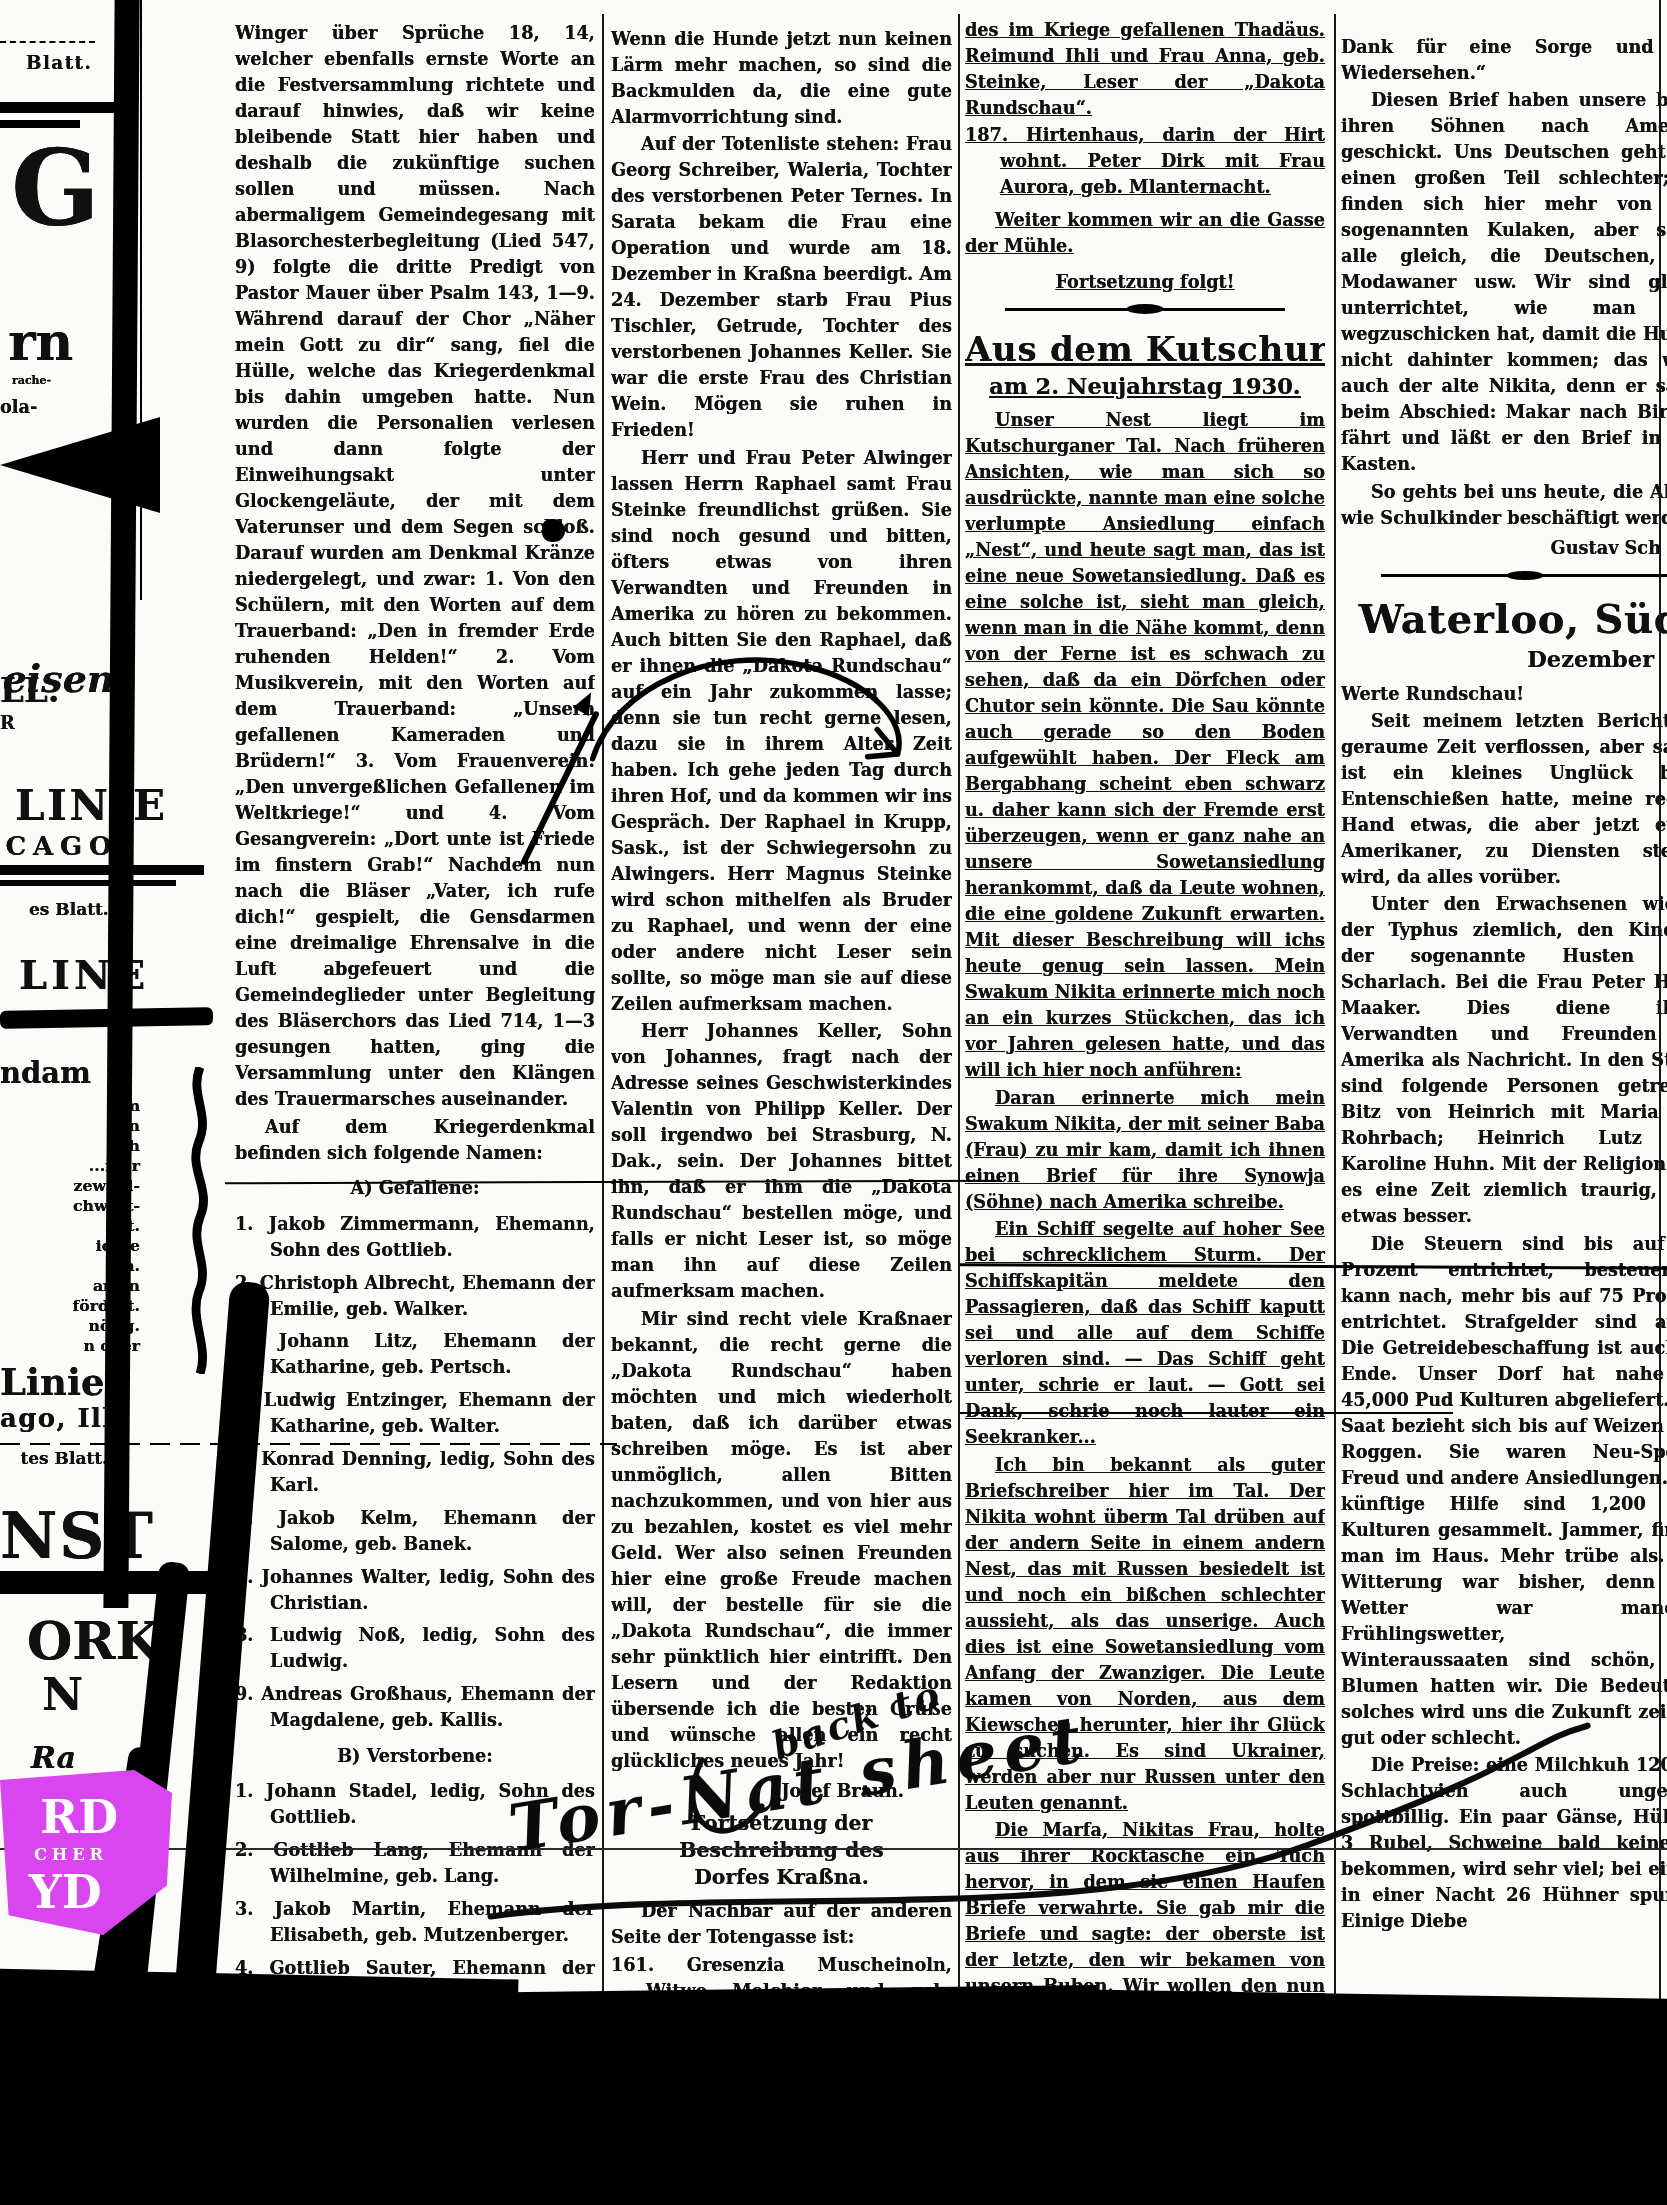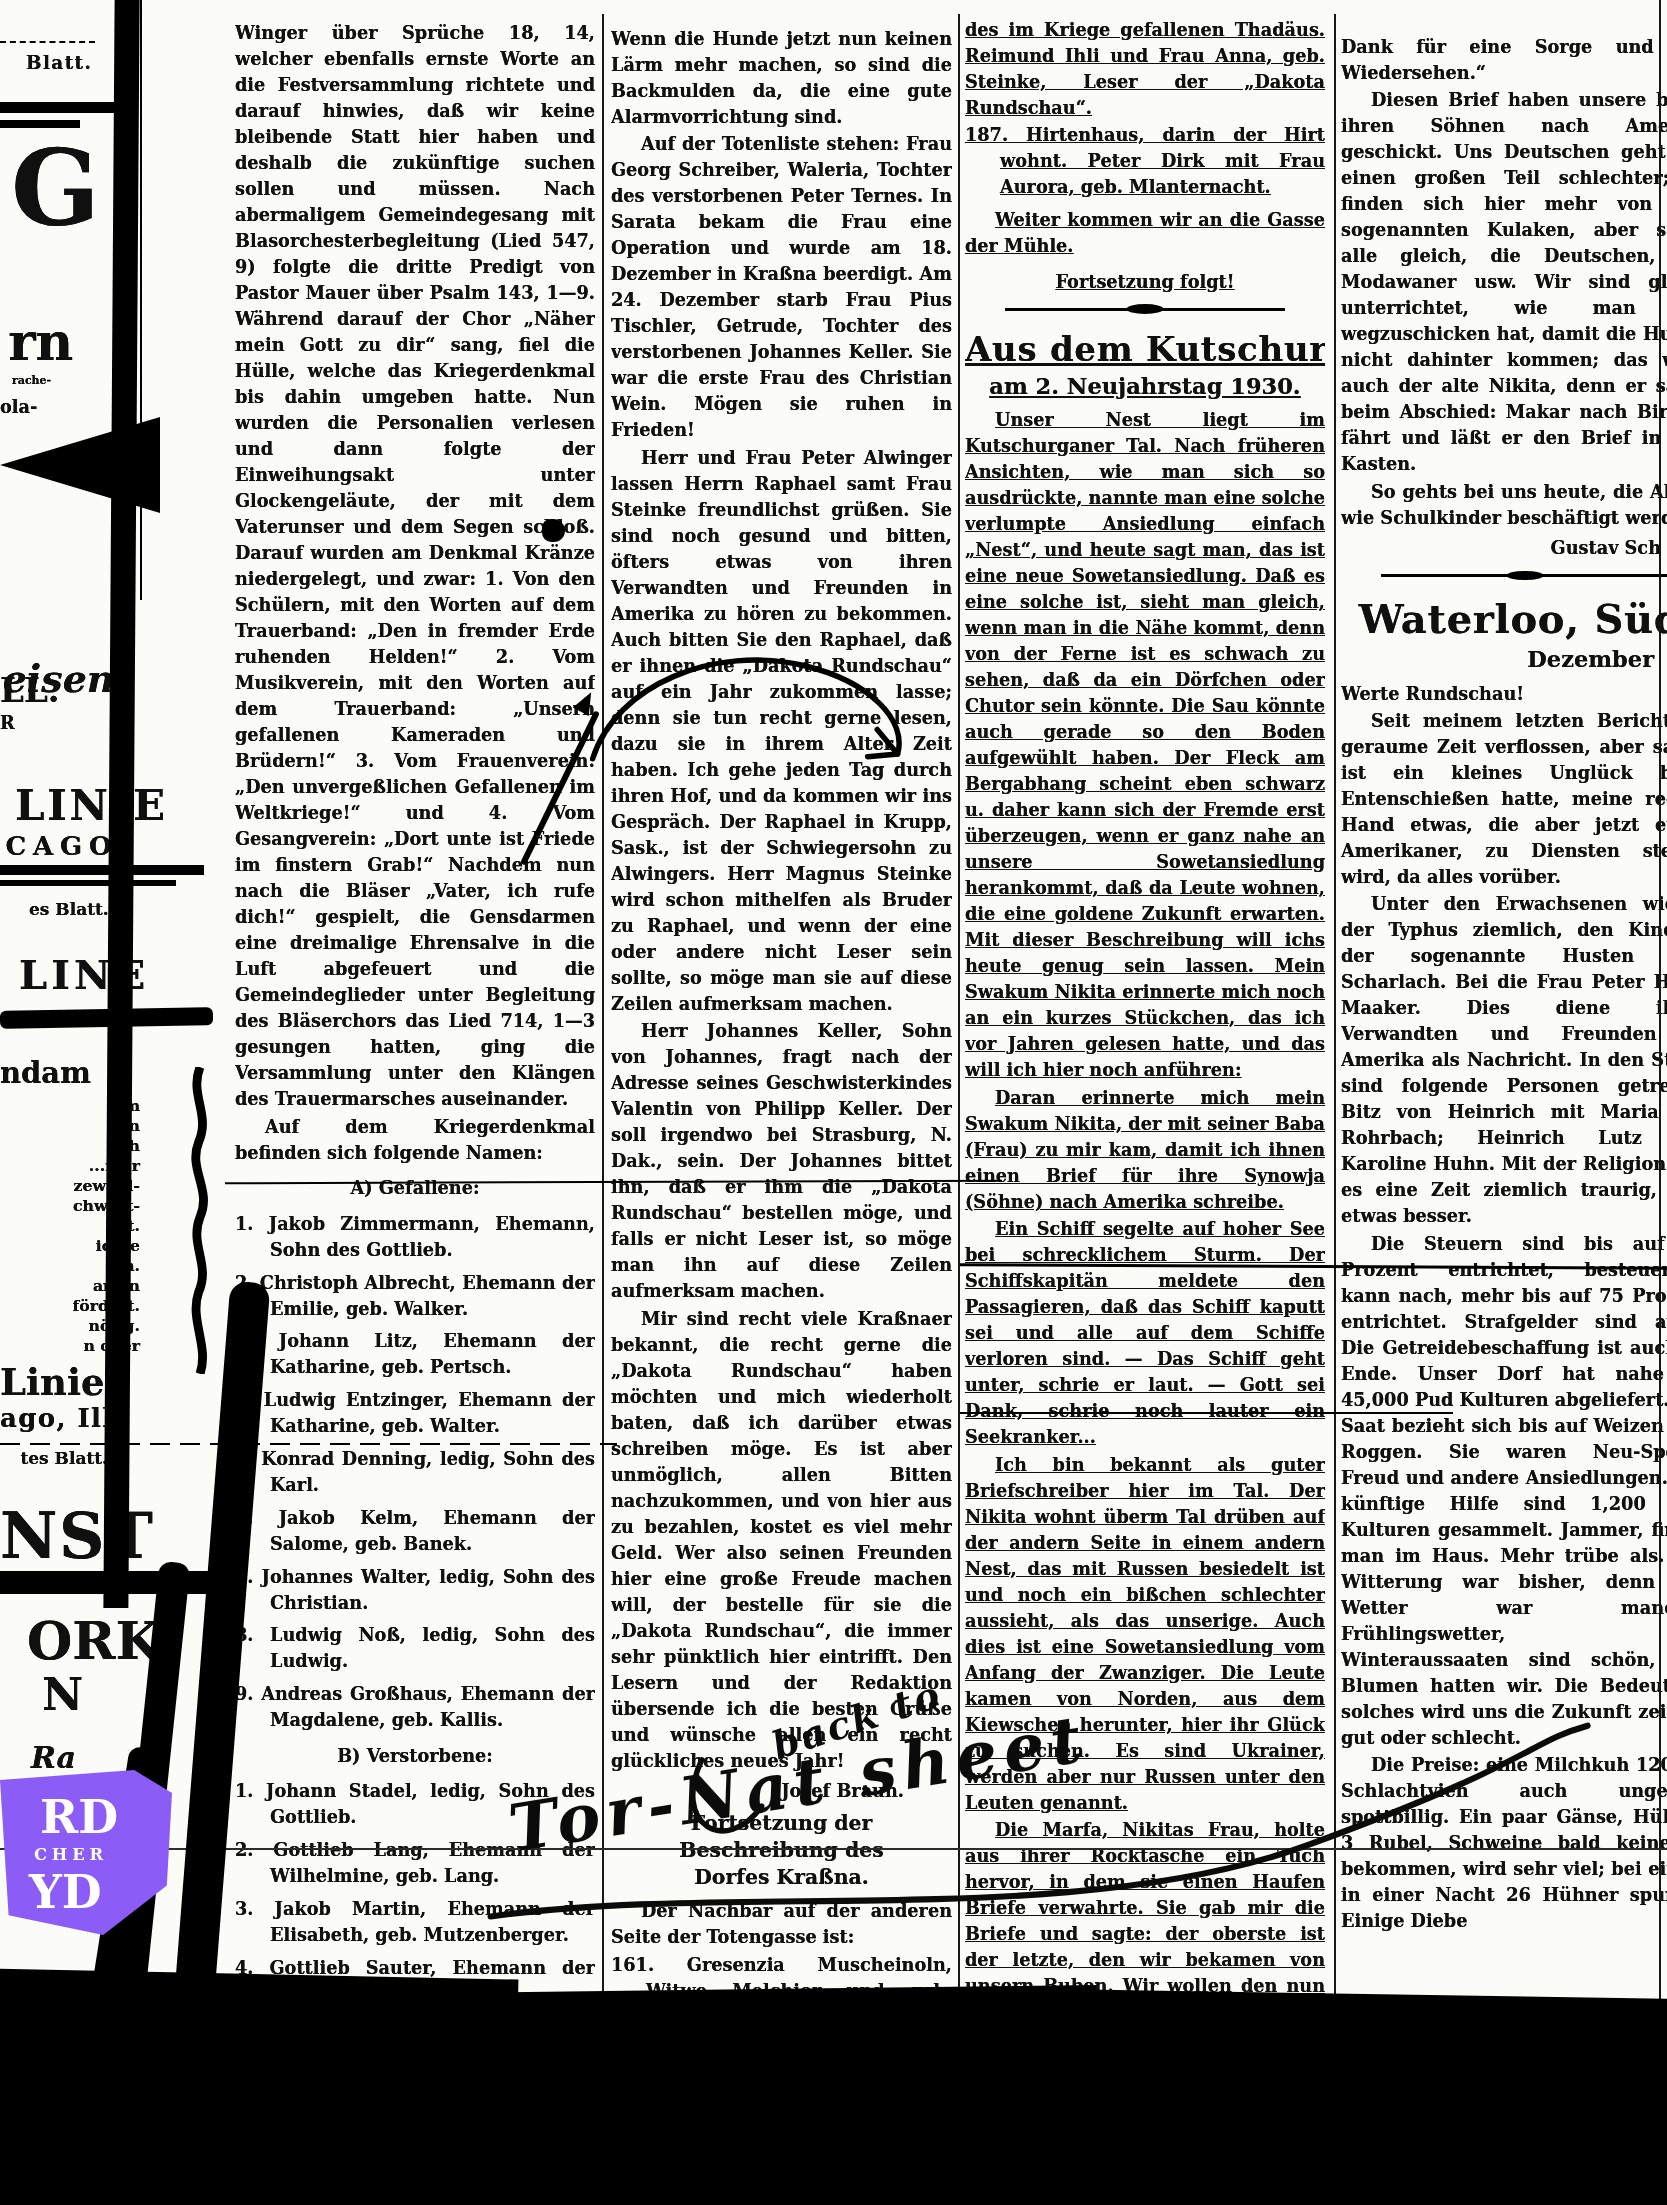--- a/index.html
+++ b/index.html
@@ -60,21 +60,21 @@
   .gbar1{position:absolute;left:0;top:102px;width:116px;height:11px;background:#000;}
   .gbar2{position:absolute;left:0;top:120px;width:80px;height:8.2px;background:#000;}
   .tri{position:absolute;left:0;top:417px;width:0;height:0;
        border-top:48px solid transparent;border-bottom:48px solid transparent;
        border-right:160px solid #000;}
   .cbar1{position:absolute;left:0;top:865px;width:204px;height:9.5px;background:#000;}
   .cbar2{position:absolute;left:0;top:880px;width:176px;height:5.5px;background:#000;}
   .smear{position:absolute;left:0;top:1009px;width:213px;height:17.7px;background:#000;
          border-radius:6.1px;transform:rotate(-1deg);}
   .obar{position:absolute;left:0;top:1571px;width:229px;height:23px;background:#000;}
-  .shield{position:absolute;left:0;top:1770px;width:172px;height:165px;background:#8b5cf6;
+  .shield{position:absolute;left:0;top:1770px;width:172px;height:165px;background:#d946ef;
           clip-path:polygon(0 6%,78% 0,100% 14%,97% 70%,60% 100%,5% 88%);}
   .shield span{position:absolute;color:#fff;text-shadow:none;}
   .sh-rd{left:40px;top:20.4px;font-size:46px;}
   .sh-cher{left:34px;top:75px;font-size:16.4px;letter-spacing:4.8px;}
   .sh-yd{left:29px;top:95px;font-size:46px;text-align:right;}
   .brace-svg{position:absolute;left:185px;top:1067px;}
   
   .shape{position:absolute;z-index:3;}
   .gutter1{left:109px;top:0;width:24.5px;height:1608px;background:#000;transform:rotate(.4deg);}
   .gutter2{left:134px;top:1561px;width:31px;height:491px;background:#000;transform:rotate(6deg);border-radius:12.3px;}

